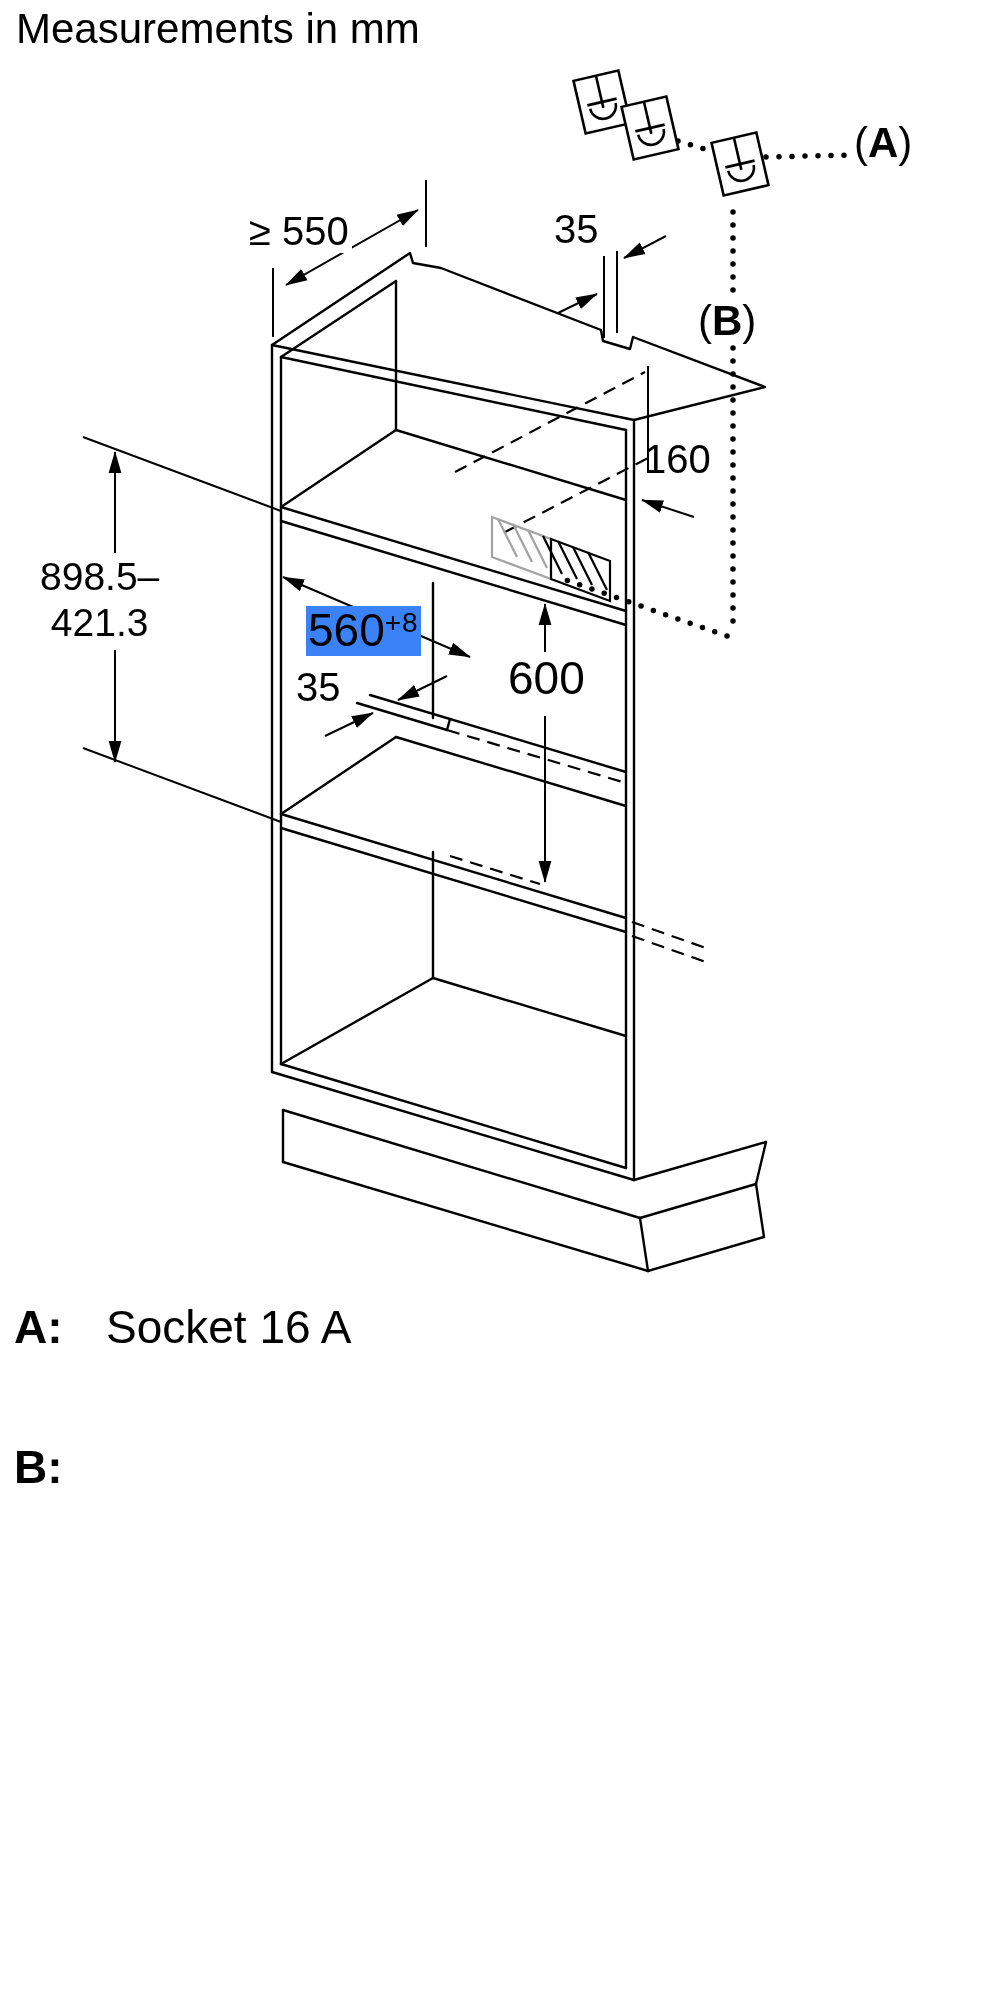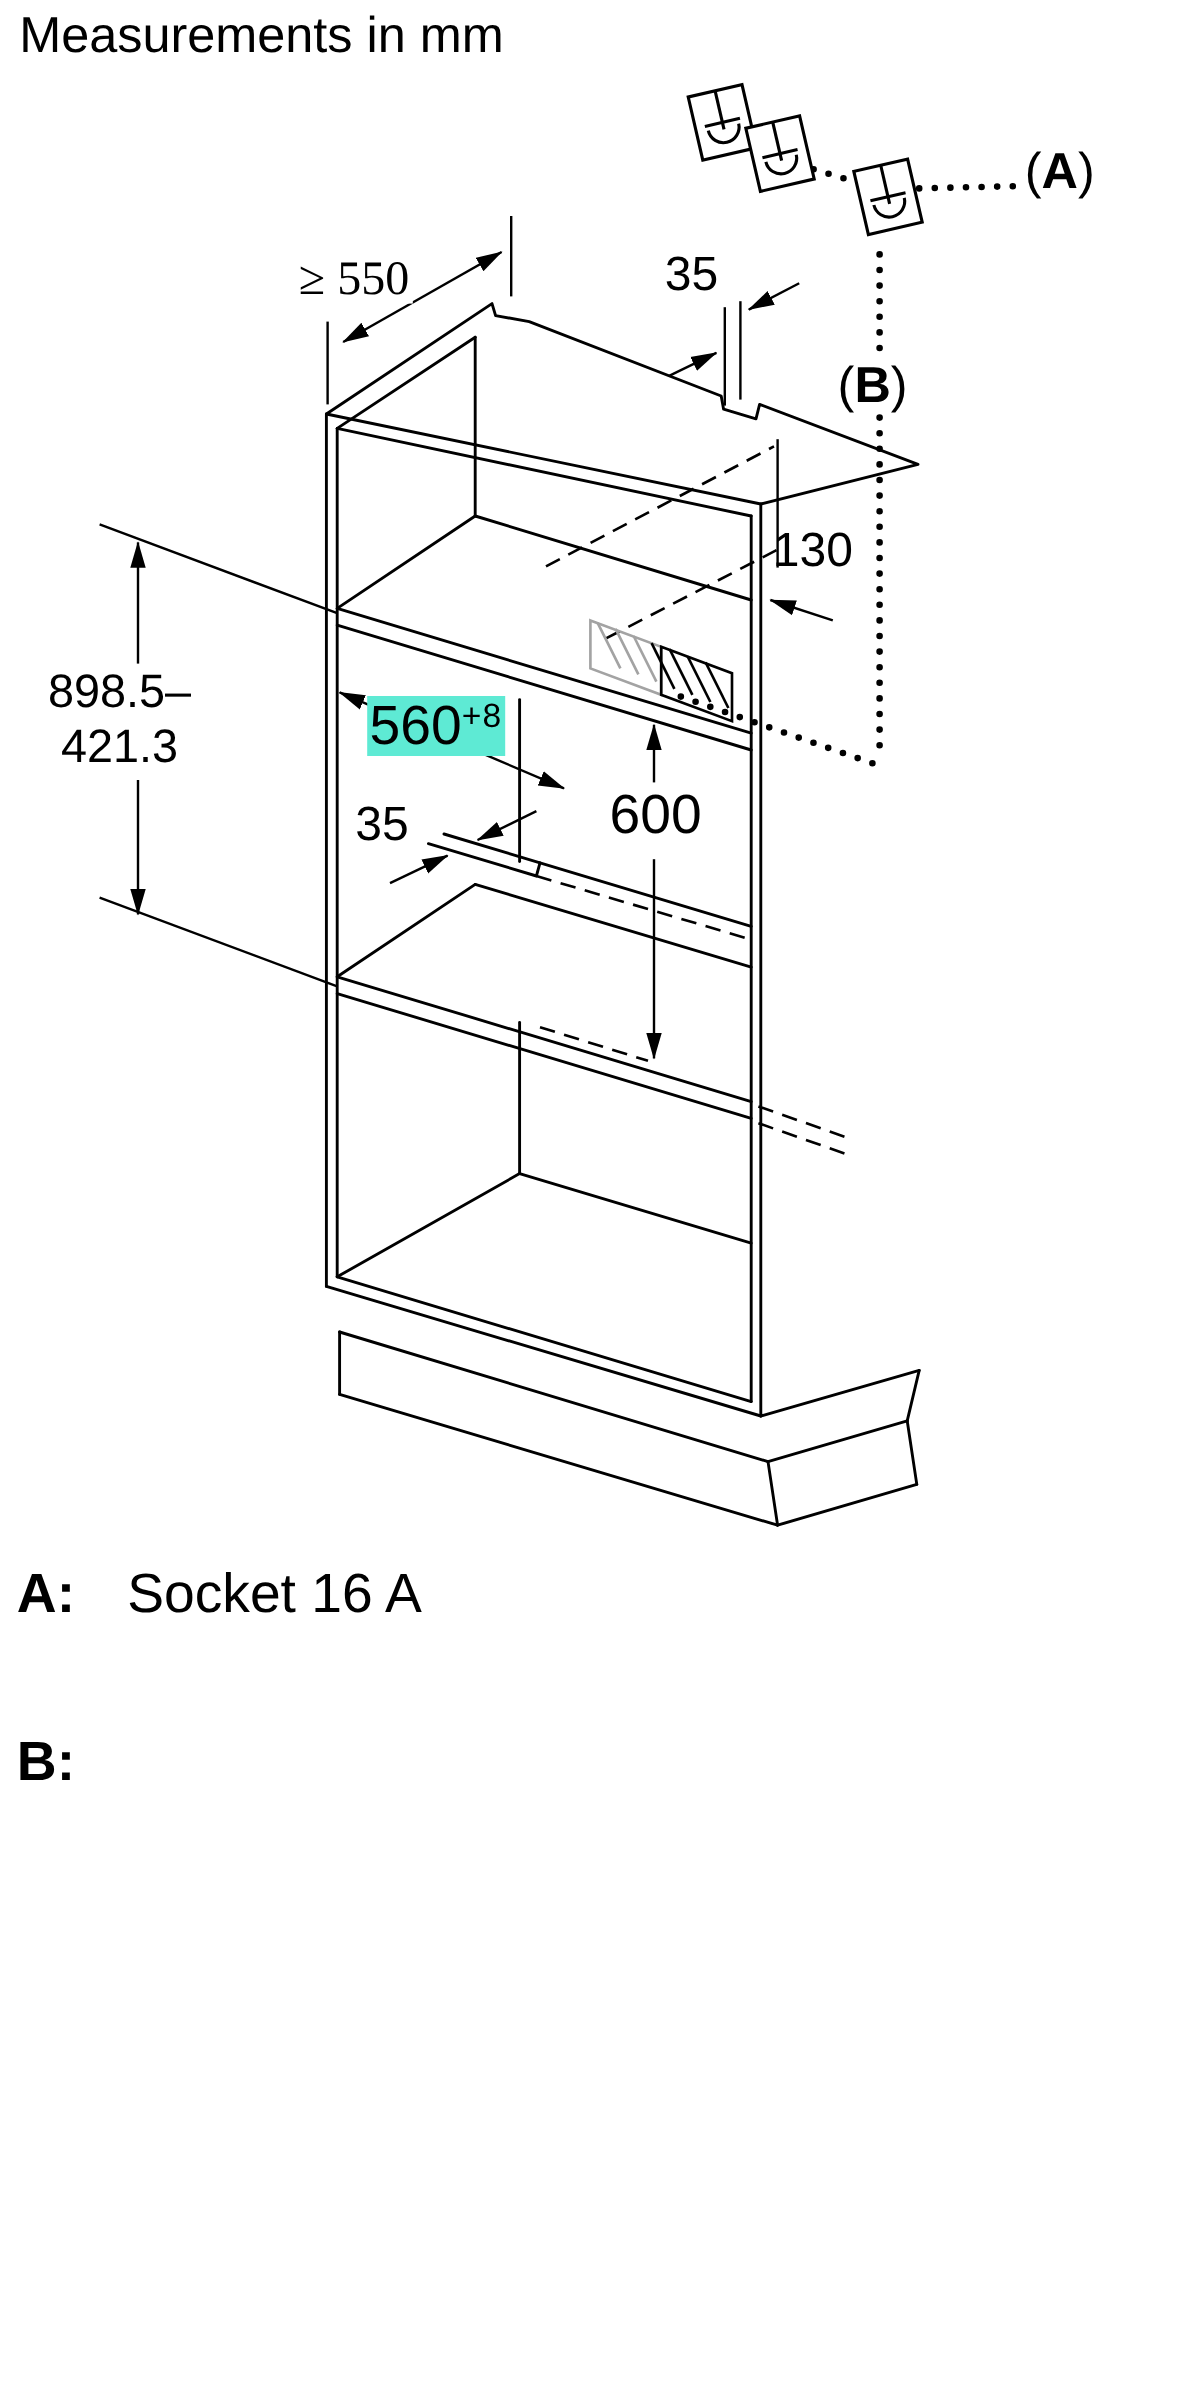--- a/index.html
+++ b/index.html
@@ -1,25 +1,25 @@
 <!DOCTYPE html>
 <html><head>
 <meta charset="utf-8">
 <style>
   html,body{margin:0;padding:0;background:#fff;}
   #stage{position:relative;width:956px;height:2000px;background:#fff;overflow:hidden;
          font-family:"Liberation Sans","DejaVu Sans",sans-serif;color:#000;}
   #drawing{position:absolute;left:0;top:0;width:1000px;height:2000px;}
   .lbl{position:absolute;white-space:nowrap;color:#000;line-height:1.08;}
   .t-title{left:16px;top:6px;font-size:42px;}
-  .t-geq550{left:246px;top:210px;font-size:40px;background:#fff;padding:0 3px;font-family:Liberation Serif, serif;}
+  .t-geq550{left:246px;top:210px;font-size:40px;background:#fff;padding:0 3px;}
   .t-35top{left:554px;top:208px;font-size:40px;}
   .t-180{left:644px;top:438px;font-size:40px;}
   .t-898{left:40px;top:554px;font-size:39px;line-height:1.18;text-align:center;}
-  .t-560{left:306px;top:580px;font-size:46px;background:#5eead4;padding:0 2px;}
+  .t-560{left:306px;top:606px;font-size:46px;background:#3b82f6;padding:0 2px;}
   .t-560 sup{font-size:28px;vertical-align:14px;letter-spacing:1px;}
   .t-35mid{left:296px;top:666px;font-size:40px;}
   .t-600{left:508px;top:654px;font-size:46px;text-align:right;}
   .t-A{left:854px;top:120px;font-size:42px;}
   .t-B{left:698px;top:296px;font-size:42px;background:#fff;padding:2px 0;}
   .paren-label b{font-weight:700;}
   .legend-row{position:absolute;left:14px;display:flex;align-items:flex-start;font-size:46px;}
   .legend-key{font-weight:700;width:48px;flex:0 0 48px;}
   .legend-a{top:1300px;}
   .legend-b{top:1440px;}
@@ -165,21 +165,21 @@
           <path d="M-15,0 L15,0"></path>
         <path d="M-13,4 A13,13 0 0 0 13,4"></path>
       </g>
     </g>
   </svg>
 
   <div class="lbl t-title">Measurements in mm</div>
 
   <div class="lbl t-geq550">≥ 550</div>
   <div class="lbl t-35top">35</div>
-  <div class="lbl t-180">130</div>
+  <div class="lbl t-180">160</div>
 
   <div class="lbl t-898">
     <span>898.5–</span><br>
     <span>421.3</span>
   </div>
 
   <div class="lbl t-560">
     <span>560</span><sup>+8</sup>
   </div>
 

